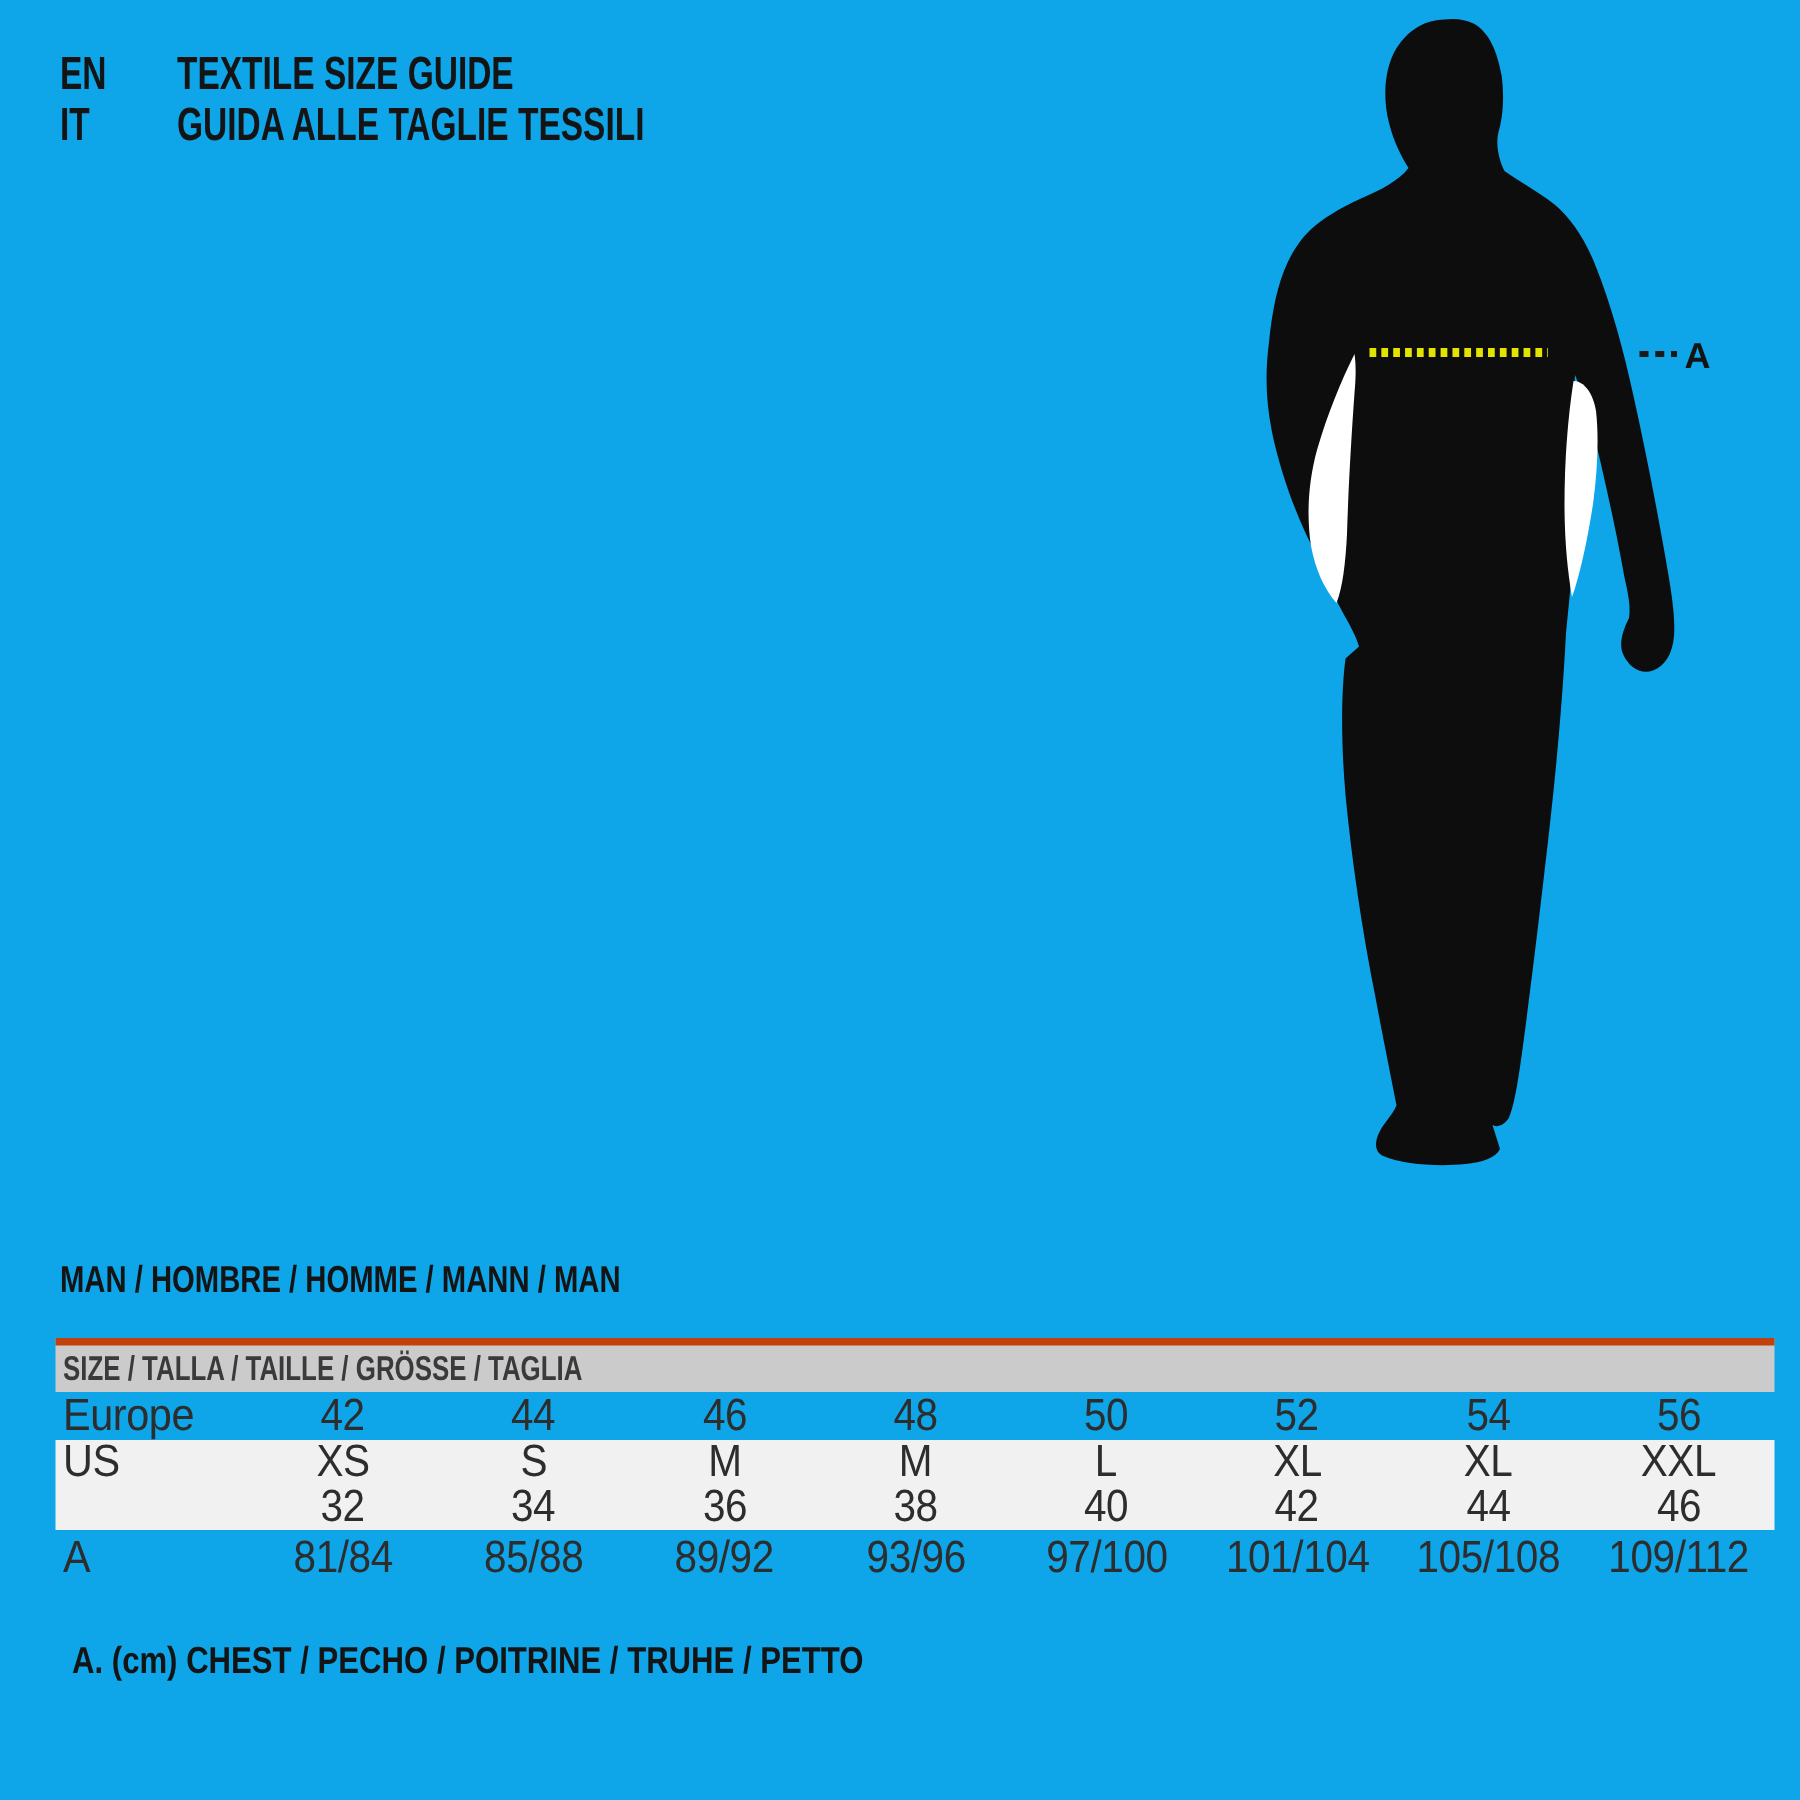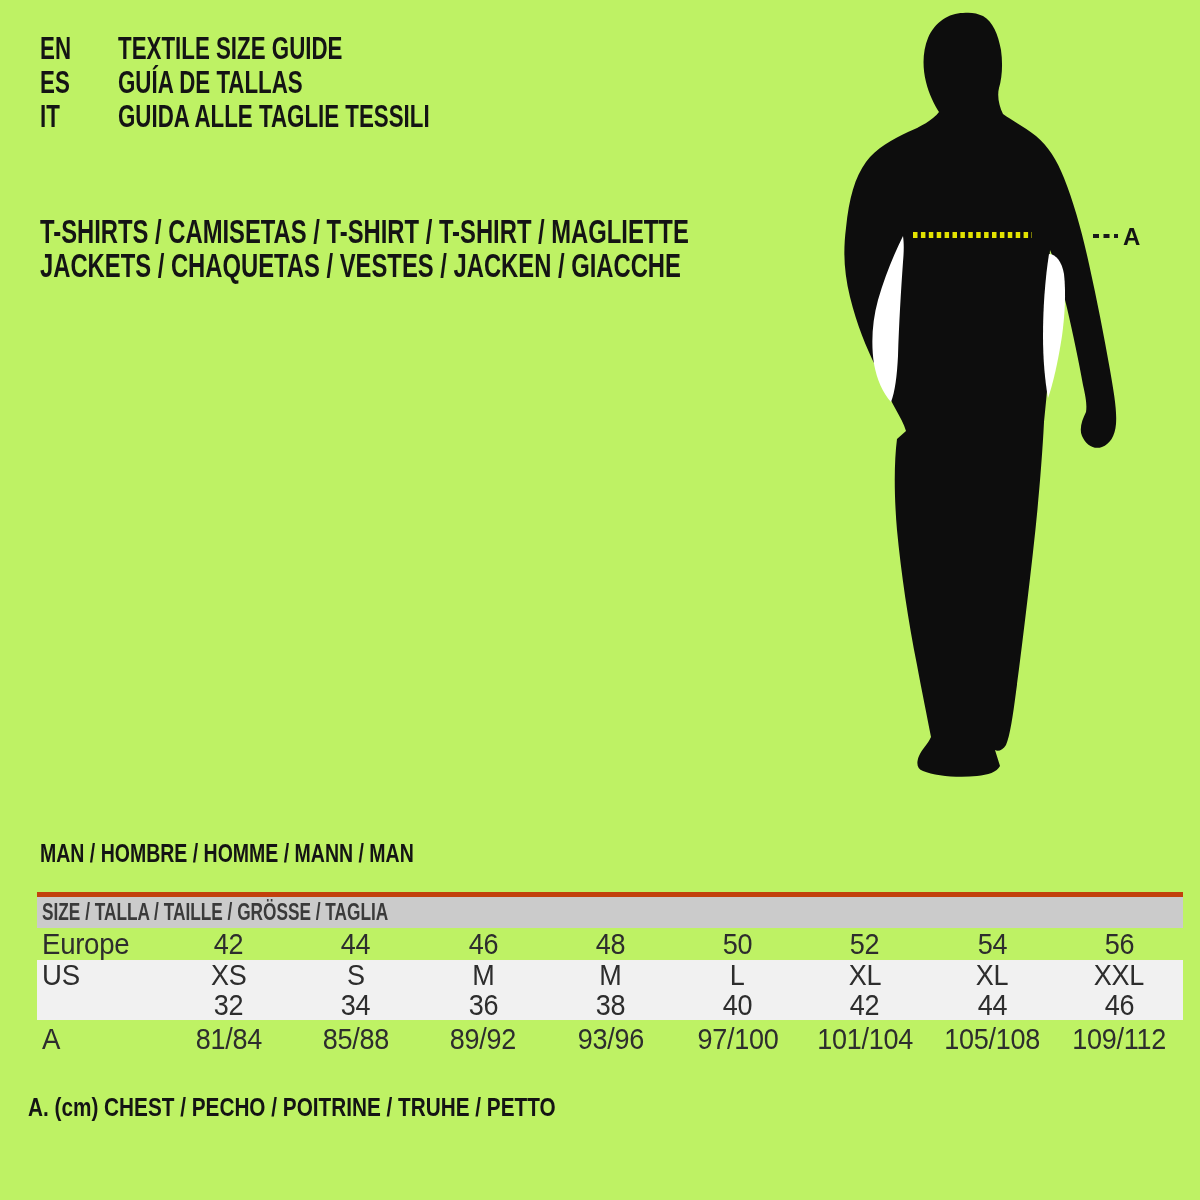--- a/index.html
+++ b/index.html
@@ -1,17 +1,17 @@
 <!DOCTYPE html>
 <html><head>
 <meta charset="utf-8">
 <style>
   html,body{margin:0;padding:0;background:#fff;}
   .canvas{
-    position:relative;width:1200px;height:1200px;background:#bef264;
+    position:relative;width:1200px;height:1200px;background:#0ea5e9;
     font-family:"Liberation Sans",sans-serif;color:#141414;overflow:hidden;
   }
   .cx{display:inline-block;white-space:nowrap;}
 
   
   .lang-block{position:absolute;left:40px;top:32px;}
   .lang-row{height:34px;line-height:34px;white-space:nowrap;}
   .lang-code-box{display:inline-block;width:78px;vertical-align:top;}
   .t-h1{font-size:31px;font-weight:700;transform:scaleX(0.72);transform-origin:0 50%;}
 
@@ -37,48 +37,37 @@
   .trow{display:grid;grid-template-columns:128px repeat(8,1fr);height:30px;line-height:30px;}
   .trow.first{height:32px;line-height:32px;}
   .trow.last{height:38px;line-height:38px;}
   .trow.band{background:#f1f1f1;}
   .tcell{text-align:center;font-size:30px;color:#2d2d2d;overflow:visible;}
   .tcell.label{text-align:left;padding-left:5px;}
   .cnd-c{display:inline-block;transform:scaleX(0.9);transform-origin:50% 50%;letter-spacing:-0.3px;white-space:nowrap;}
   .cnd-l{display:inline-block;transform:scaleX(0.92);transform-origin:0 50%;letter-spacing:-0.3px;white-space:nowrap;}
 
   
-  .footnote{position:absolute;left:28px;top:1090px;height:34px;line-height:34px;}
+  .footnote{position:absolute;left:48px;top:1090px;height:34px;line-height:34px;}
   .t-foot{font-size:25px;font-weight:700;transform:scaleX(0.83);transform-origin:0 50%;}
 </style>
 </head>
 <body>
 
 <div class="canvas">
 
   <div class="lang-block">
     <div class="lang-row">
       <span class="lang-code-box"><span class="cx t-h1">EN</span></span><span class="cx t-h1">TEXTILE SIZE GUIDE</span>
     </div>
     <div class="lang-row">
-      <span class="lang-code-box"><span class="cx t-h1">ES</span></span><span class="cx t-h1">GUÍA DE TALLAS</span>
-    </div>
-    <div class="lang-row">
       <span class="lang-code-box"><span class="cx t-h1">IT</span></span><span class="cx t-h1">GUIDA ALLE TAGLIE TESSILI</span>
     </div>
   </div>
 
-  <div class="products">
-    <div class="product-line">
-      <span class="cx t-h2">T-SHIRTS / CAMISETAS / T-SHIRT / T-SHIRT / MAGLIETTE</span>
-    </div>
-    <div class="product-line">
-      <span class="cx t-h2">JACKETS / CHAQUETAS / VESTES / JACKEN / GIACCHE</span>
-    </div>
-  </div>
 
   <svg class="diagram-svg" width="1200" height="810" viewBox="0 0 1200 810" xmlns="http://www.w3.org/2000/svg">
     <path d="M963,13
              C949,13 935,22 928,38
              C923,50 922,66 926,82
              C929,94 934,104 939,112
              C933,120 920,127 908,132
              C893,139 876,148 866,162
              C855,177 849,198 846,228
              C843,252 844,272 850,297

